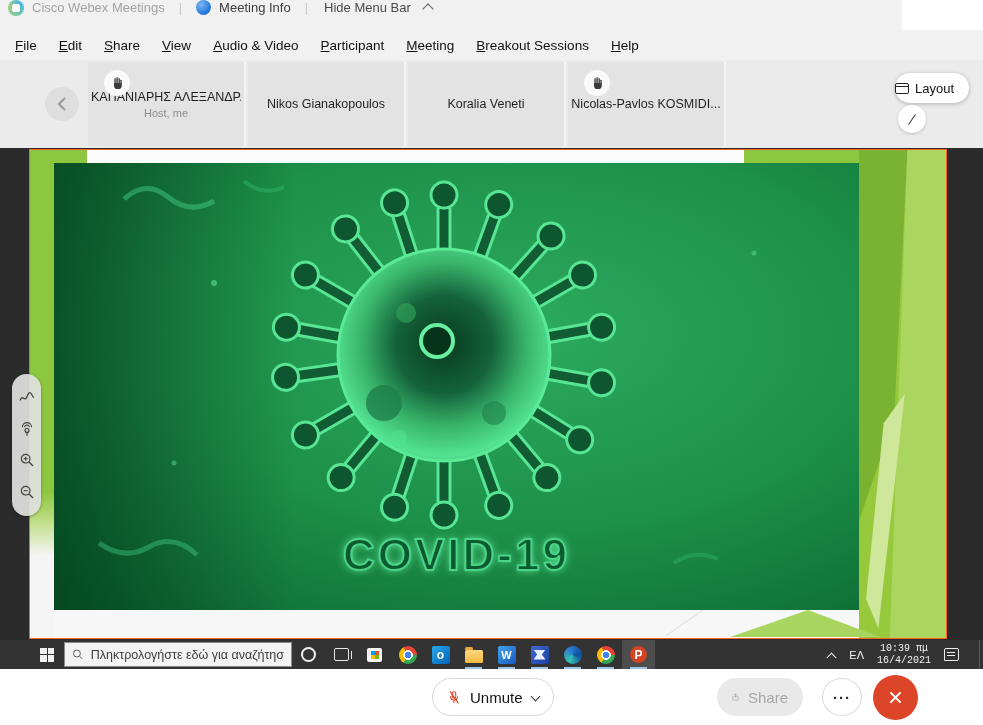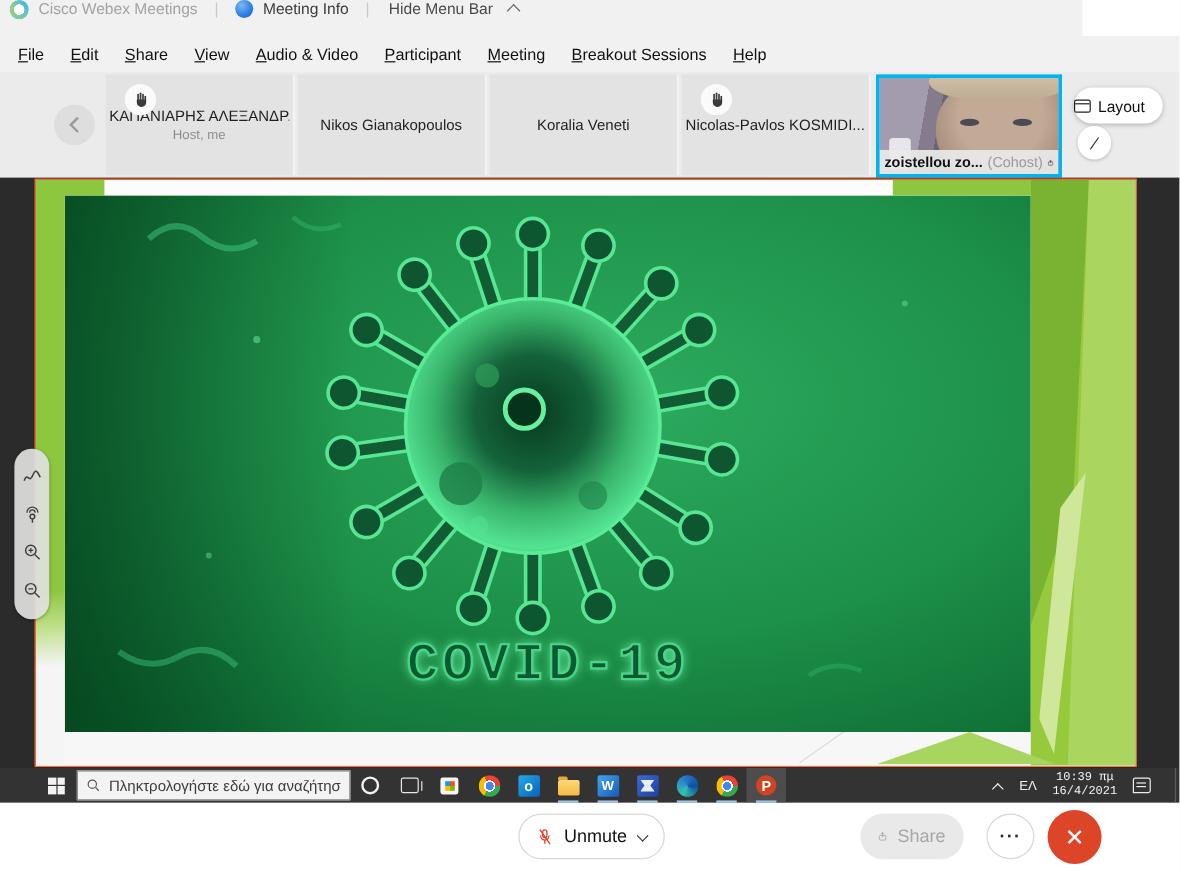--- a/index.html
+++ b/index.html
@@ -59,21 +59,21 @@
   .layout-btn span { font-size:13px; color:#121212; }
   .grid-icon { width:14px; height:11px; border:1.5px solid #222; border-radius:2px; position:relative; }
   .grid-icon::before { content:""; position:absolute; left:0; top:2.5px; width:100%; height:0; border-top:1.5px solid #222; }
   .pen-fab { position:absolute; left:898px; top:45px; width:28px; height:28px; border-radius:50%;
       background:#fff; box-shadow:0 1px 3px rgba(0,0,0,.2); display:flex; align-items:center; justify-content:center; }
   .pen-fab i { display:block; width:12px; height:0; border-top:1.6px solid #333; transform:rotate(-55deg); }
 
   
   .stage { position:absolute; left:0; top:148px; width:983px; height:492px; background:#2b2b2b; }
   .share-frame { position:absolute; left:29px; top:1px; width:918px; height:490px;
-      border:1.5px solid #ff5f1f; background:#f7f7f7;font-family:Liberation Mono, monospace; }
+      border:1.5px solid #ff5f1f; background:#f7f7f7; }
   .slide { position:relative; width:100%; height:100%; overflow:hidden; background:#f7f7f7; }
   .slide-topband { position:absolute; left:0; top:0; width:100%; height:13px; background:#8dc63f; }
   .slide-topband .cut { position:absolute; left:57px; top:0; width:657px; height:13px; background:#fcfcfc; }
   .slide-leftstrip { position:absolute; left:0; top:0; width:24px; height:100%;
       background:linear-gradient(178deg,#8dc63f 0 70%,#bede85 76%,#f5f5f5 83%); }
   .slide-right { position:absolute; left:829px; top:0; width:88px; height:100%; background:#97c93d; overflow:hidden; }
   .sr-a { position:absolute; inset:0; background:#7ab332; clip-path:polygon(0 0,55% 0,40% 55%,0 76%); }
   .sr-b { position:absolute; inset:0; background:#aad55e; clip-path:polygon(55% 0,100% 0,100% 100%,35% 100%); }
   .sr-c { position:absolute; inset:0; background:#cfe79a; clip-path:polygon(28% 56%,52% 50%,22% 98%,8% 92%); }
   .slide-bottri { position:absolute; left:700px; top:460px; width:150px; height:27px; background:#a8d55f;
@@ -137,21 +137,21 @@
   .tray-chev { width:8px; height:8px; position:relative; }
   .tray-chev::before { content:""; position:absolute; left:0; top:3px; width:6px; height:6px;
       border-left:1.6px solid #eee; border-top:1.6px solid #eee; transform:rotate(45deg); }
   .tray-lang { color:#f2f2f2; font-size:11px; }
   .tray-clock { color:#f2f2f2; font-size:10px; text-align:center; line-height:12px;font-family:Liberation Mono, monospace; }
   .ic-action { width:15px; height:13px; border:1.5px solid #eee; border-radius:2px 2px 2px 0; position:relative; }
   .ic-action::before { content:""; position:absolute; left:2px; top:2.5px; width:8px; height:0; border-top:1.3px solid #eee; box-shadow:0 3px 0 #eee; }
   .show-desktop { position:absolute; right:0; top:0; width:4px; height:29px; border-left:1px solid #5a5a5a; }
 
   
-  .controlbar { position:absolute; left:0; top:669px; width:983px; height:56px; background:#ffffff; }
+  .controlbar { position:absolute; left:0; top:669px; width:983px; height:56px; background:#ffffff;border-radius:23px; }
   .ctl-pill { position:absolute; top:9px; height:38px; border-radius:19px; background:#fff;
       border:1px solid #d8d8d8; display:flex; align-items:center; justify-content:center; gap:9px; padding:0 14px; }
   .ctl-pill .lbl { font-size:15px; color:#121212; }
   .ctl-unmute { left:432px; width:122px; }
   .ctl-video  { left:565px; width:142px; }
   .ctl-share  { left:717px; width:86px; background:#e9e9e9; border-color:#e9e9e9; }
   .ctl-share .lbl { color:#a7a7a7; }
   .chev-dn { width:9px; height:9px; position:relative; top:-2px; }
   .chev-dn::before { content:""; position:absolute; left:0; top:2px; width:6px; height:6px;
       border-right:1.6px solid #333; border-bottom:1.6px solid #333; transform:rotate(45deg); }
@@ -224,35 +224,20 @@
             <rect x="6.2" y="4" width="2.6" height="10" rx="1.3"></rect>
             <rect x="10" y="2" width="2.6" height="12" rx="1.3"></rect>
             <rect x="13.8" y="4" width="2.6" height="10" rx="1.3"></rect>
             <rect x="17.3" y="7" width="2.6" height="7" rx="1.3"></rect>
             <path d="M5.5 13h14.5v4.5a6.8 6.8 0 0 1-6.8 6.8h-1a6.8 6.8 0 0 1-6.7-6.8z"></path>
           </svg>
       </div>
       <div class="pname">Nicolas-Pavlos KOSMIDI...</div>
     </div>
 
-    <div class="vtile">
-      <div class="cam-face"></div>
-      <div class="cam-hair"></div>
-      <div class="cam-eye l"></div>
-      <div class="cam-eye r"></div>
-      <div class="cam-obj"></div>
-      <div class="vlabel">
-        <span class="vname">zoistellou zo...</span>
-        <span class="vbadge">(Cohost)</span>
-        <svg width="13" height="13" viewBox="0 0 16 16">
-            <rect x="2" y="6" width="12" height="9" rx="1.5" fill="none" stroke="#222" stroke-width="1.4"></rect>
-            <path d="M8 10V2M5 4.5L8 1.5l3 3" fill="none" stroke="#222" stroke-width="1.4"></path>
-          </svg>
-      </div>
-    </div>
 
     <div class="layout-btn">
       <span class="grid-icon"></span>
       <span>Layout</span>
     </div>
     <div class="pen-fab">
         <i></i>
       </div>
   </div>
 

